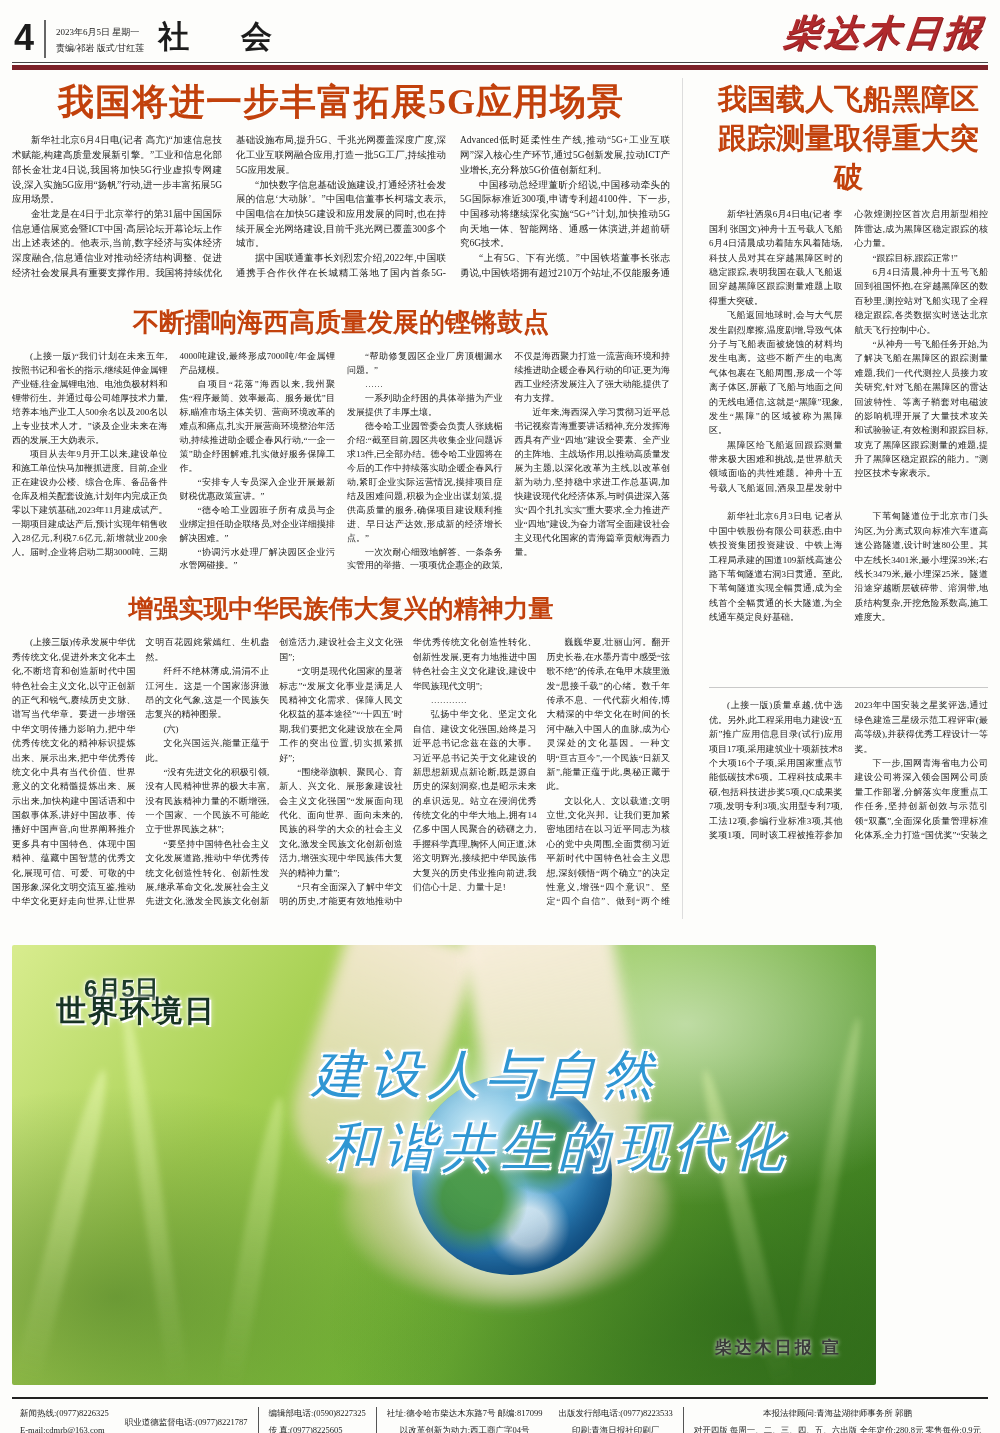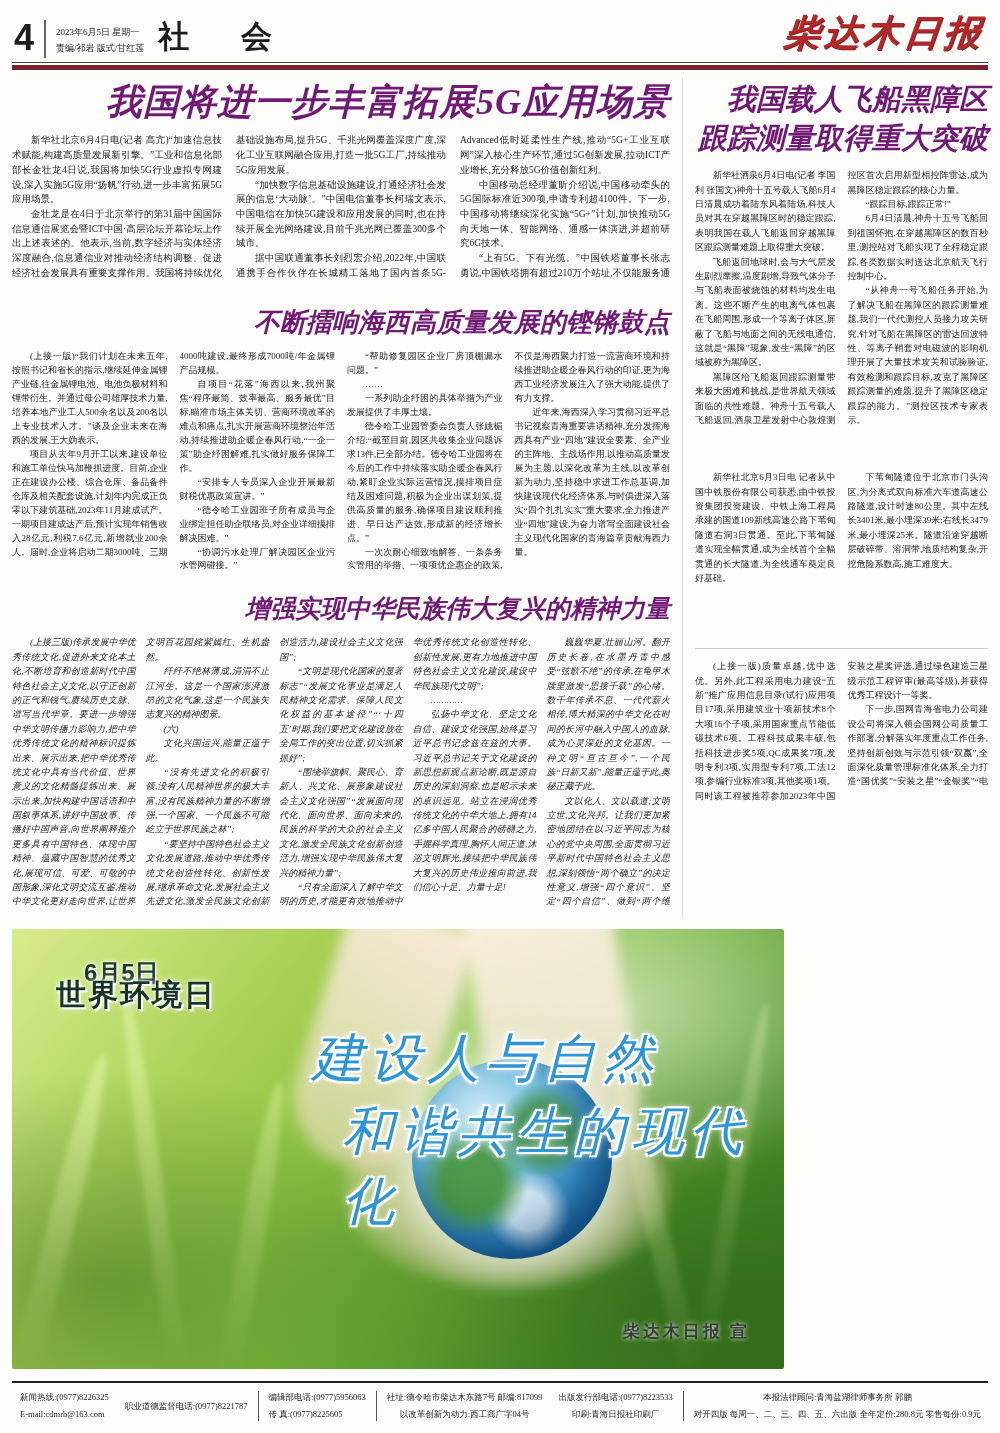--- a/index.html
+++ b/index.html
@@ -12,40 +12,40 @@
   .pageno { font-family:"Liberation Sans", sans-serif; font-size:36px; font-weight:bold; line-height:1; padding:0 10px 2px 2px; border-right:2px solid #666; }
   .head-meta { font-size:9px; line-height:1.7; padding:0 14px 2px 10px; color:#222; white-space:nowrap; }
   .section-title { font-size:31px; font-weight:bold; letter-spacing:22px; padding-bottom:0px; font-family:"Liberation Serif", serif; }
   .masthead { position:absolute; right:4px; bottom:0px; font-size:36px; font-weight:bold; font-style:italic; color:#b02a2c; letter-spacing:4px; transform:skewX(-6deg); text-shadow:1px 1px 0 #8d1f22; }
   .rule-thin { height:1px; background:#444; margin-top:4px; }
   .rule-thick { height:5px; background:#7c2128; margin-top:2px; }
 
   
   .main { display:flex; margin-top:8px; }
   .col-left { width:658px; }
-  .col-right { width:306px; margin-left:12px; padding-left:12px; border-left:1px solid #ddd; }
-
-  h1,h2,h3 { text-align:right; color:#701a75;font-style:italic; }
+  .col-right { width:306px; margin-left:12px; padding-left:26px; border-left:1px solid #ddd; }
+
+  h1,h2,h3 { text-align:center; color:#c2410c; }
   .h-5g { font-size:36px; line-height:1.15; font-weight:bold; letter-spacing:1px; margin:4px 0 10px 0; }
   .h-haixi { font-family:"Liberation Sans", sans-serif; font-size:26px; font-weight:bold; margin:14px 0 10px 0; }
   .h-spirit { font-family:"Liberation Sans", sans-serif; font-size:25px; font-weight:bold; margin:14px 0 10px 0; }
   .h-right { font-size:29px; line-height:1.35; font-weight:bold; margin:2px 0 10px 0; }
 
   .body-text { text-align:justify; overflow:hidden; color:#222; }
   .body-text p { text-indent:2em; margin:0; }
   .cols3 { column-count:3; column-gap:14px; height:158px; font-size:9.5px; line-height:1.55; }
   .cols4 { column-count:4; column-gap:12px; height:228px; font-size:9px;  line-height:1.55; }
-  .cols5 { column-count:5; column-gap:10px; height:284px; font-size:9px;  line-height:1.6; font-style:italic; }
+  .cols5 { column-count:5; column-gap:10px; height:284px; font-size:9px;  line-height:1.6; }
   .cols2a { column-count:2; column-gap:12px; height:302px; font-size:9px; line-height:1.6; }
   .cols2b { column-count:2; column-gap:12px; height:168px; font-size:9px; line-height:1.6; }
   .cols2c { column-count:2; column-gap:12px; height:148px; font-size:9px; line-height:1.6; }
   .sep { height:1px; background:#c9c9c9; margin:10px 0; }
 
   
-  .banner { position:relative; margin-top:10px; width:772px; height:440px; overflow:hidden; border-radius:2px;
+  .banner { position:relative; margin-top:26px; width:864px; height:440px; overflow:hidden; border-radius:2px;
     background:
       radial-gradient(ellipse 420px 260px at 78% 18%, rgba(255,255,255,.55), rgba(255,255,255,0) 70%),
       radial-gradient(ellipse 500px 300px at 12% 80%, rgba(40,90,20,.45), rgba(40,90,20,0) 70%),
       radial-gradient(ellipse 600px 380px at 85% 85%, rgba(30,80,18,.5), rgba(30,80,18,0) 70%),
       linear-gradient(128deg, #d8ec8e 0%, #a8d154 28%, #7cbb3a 55%, #4f9428 80%, #3a7a1e 100%);
   }
   .blade { position:absolute; background:linear-gradient(180deg, rgba(235,250,180,.55), rgba(235,250,180,0)); filter:blur(3px); border-radius:50% 50% 0 0; }
   .b1 { left:40px;  top:120px; width:26px; height:320px; transform:rotate(14deg); }
   .b2 { left:130px; top:60px;  width:20px; height:380px; transform:rotate(-8deg); }
   .b3 { left:230px; top:150px; width:24px; height:300px; transform:rotate(10deg); opacity:.7; }
@@ -63,21 +63,21 @@
       radial-gradient(circle at 30% 62%, rgba(70,150,60,.9) 0 16%, rgba(70,150,60,0) 30%),
       radial-gradient(circle at 66% 36%, rgba(60,140,70,.85) 0 14%, rgba(60,140,70,0) 26%),
       radial-gradient(circle at 58% 76%, rgba(235,245,250,.8) 0 10%, rgba(235,245,250,0) 22%),
       radial-gradient(circle at 34% 28%, #cfeaf6 0%, #7cc3e4 30%, #2e84bd 62%, #0e558f 88%, #0a3f6e 100%);
     box-shadow:0 0 34px 10px rgba(255,255,255,.55), inset -14px -18px 40px rgba(5,40,80,.45); }
   .banner-date  { position:absolute; left:72px; top:28px;  font-family:"Liberation Sans", sans-serif; font-size:24px; font-weight:bold; color:#1d3b2a; text-shadow:0 0 3px #fff,0 0 6px #fff,1px 1px 0 #fff; }
   .banner-event { position:absolute; left:44px; top:46px;  font-family:"Liberation Sans", sans-serif; font-size:30px; font-weight:bold; color:#173325; letter-spacing:2px; text-shadow:0 0 3px #fff,0 0 7px #fff,2px 2px 0 #fff; }
   .slogan { position:absolute; font-weight:normal; font-style:italic; color:#2f96d3; letter-spacing:6px;
     text-shadow:0 0 2px #fff,0 0 5px #fff,0 0 9px #fff,2px 2px 0 #fff,-2px 2px 0 #fff,2px -2px 0 #fff,-2px -2px 0 #fff; }
   .slogan-1 { left:300px; top:95px;  font-size:52px; }
-  .slogan-2 { left:330px; top:168px; font-size:52px; }
+  .slogan-2 { left:314px; top:168px; font-size:52px; }
   .banner-credit { position:absolute; right:34px; bottom:26px; font-size:17px; font-weight:bold; color:#3a3a3a; letter-spacing:3px; text-shadow:0 0 4px rgba(255,255,255,.9); }
 
   
   .footer { margin-top:12px; border-top:2px solid #222; padding-top:6px; display:flex; font-size:8.5px; line-height:2.0; color:#222; }
   .footer .cell { padding:0 8px; white-space:nowrap; }
   .footer .div { border-left:1px solid #555; margin:2px 2px; }
   .footer .c-center { text-align:center; }
 </style>
 </head>
 <body>
@@ -188,21 +188,21 @@
   </div>
 
   <div class="footer">
     <div class="cell">
       <div>新闻热线:(0977)8226325</div>
       <div>E-mail:cdmrb@163.com</div>
     </div>
     <div class="cell" style="align-self:center;">职业道德监督电话:(0977)8221787</div>
     <div class="div"></div>
     <div class="cell">
-      <div>编辑部电话:(0977)5956063</div>
+      <div>编辑部电话:(0590)8227325</div>
       <div>传    真:(0977)8225605</div>
     </div>
     <div class="div"></div>
     <div class="cell c-center">
       <div>社址:德令哈市柴达木东路7号  邮编:817099</div>
       <div>以改革创新为动力:西工商广字04号</div>
     </div>
     <div class="cell c-center">
       <div>出版发行部电话:(0977)8223533</div>
       <div>印刷:青海日报社印刷厂</div>

